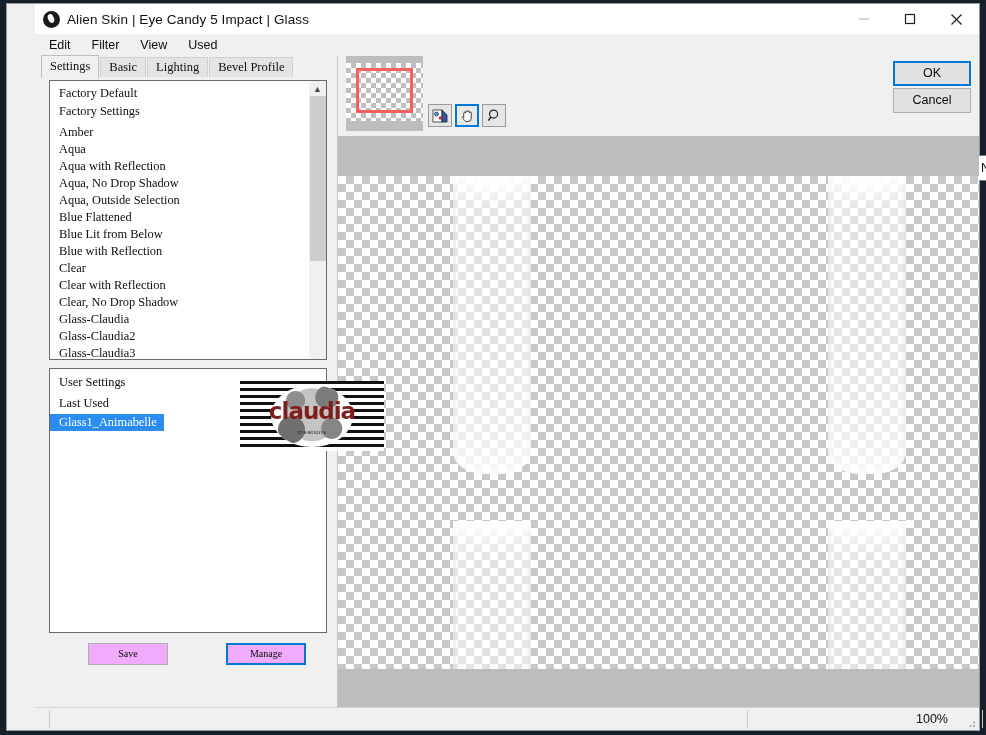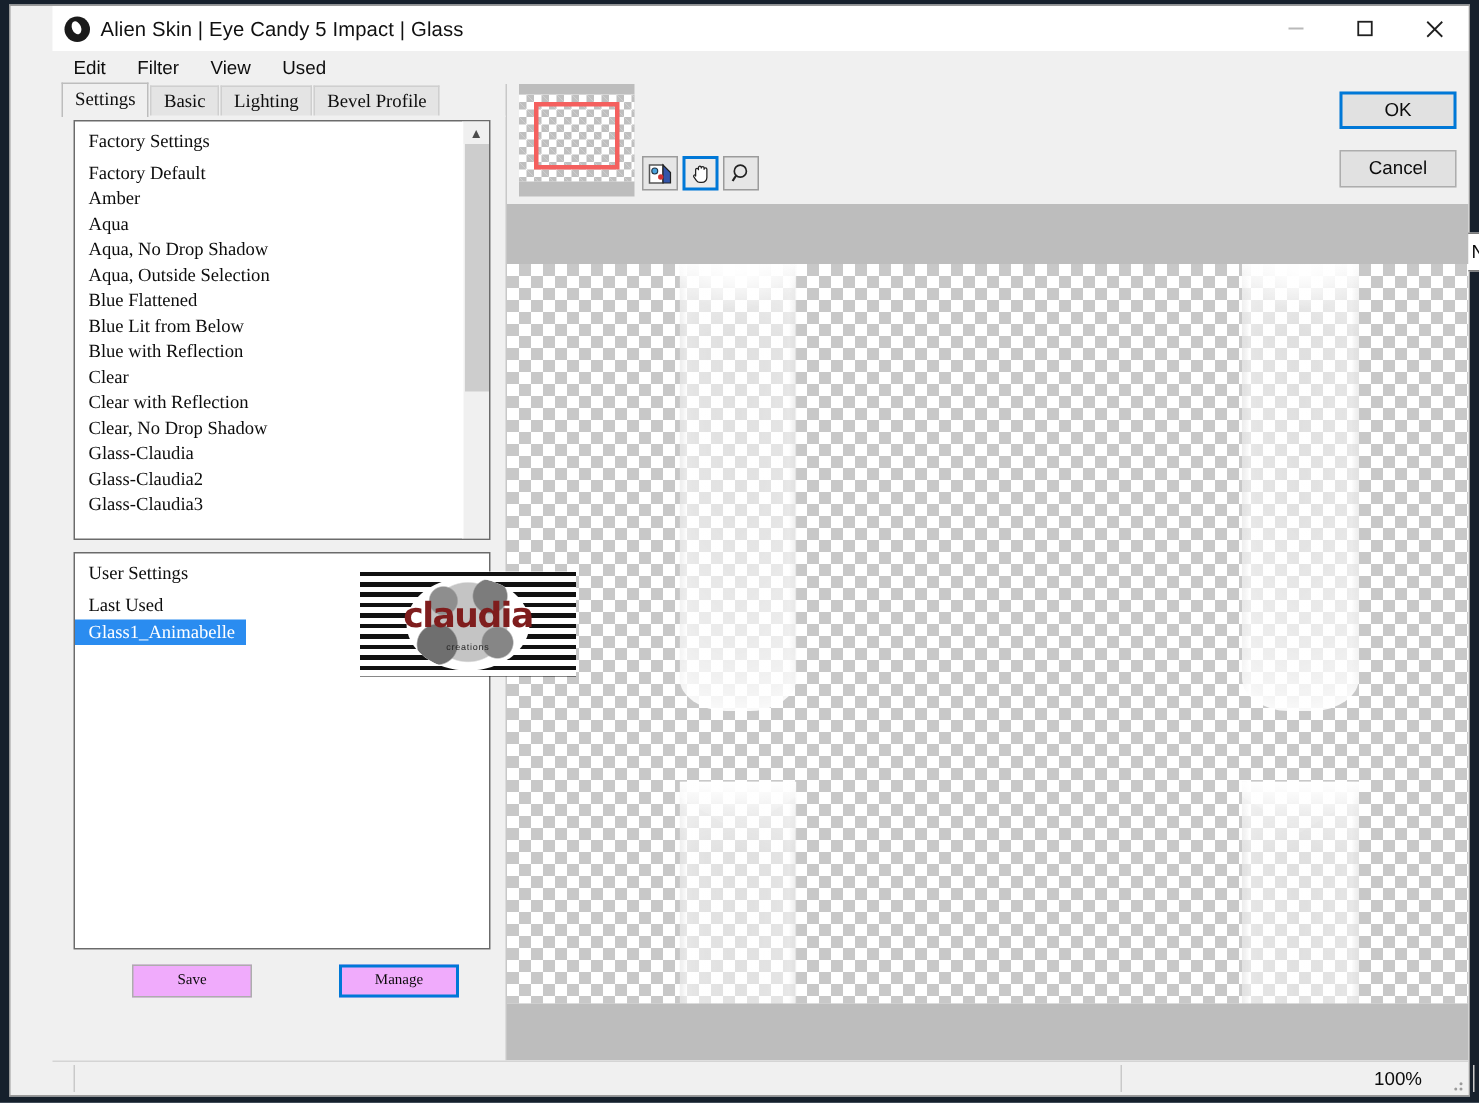--- a/index.html
+++ b/index.html
@@ -287,21 +287,21 @@
     flex: 0 0 auto;
   }
   .combo-text {
     font-size: 12.5px;
     color: #0d0d0d;
     flex: 1 1 auto;
   }
   .ok-group {
     position: absolute;
     right: 8px; top: 5px;
-    display: flex; flex-direction: column; gap: 14px;
+    display: flex; flex-direction: column; gap: 2px;
   }
   .okbtn {
     width: 78px;
     font-size: 12.5px;
     color: #0b0b0b;
     background: #e1e1e1;
     border: 1px solid #adadad;
     padding: 4px 0 5px 0;
     text-align: center;
     box-sizing: border-box;
@@ -494,24 +494,25 @@
 
         <div class="tabstrip">
           <div class="tab active">Settings</div>
           <div class="tab">Basic</div>
           <div class="tab">Lighting</div>
           <div class="tab">Bevel Profile</div>
         </div>
 
         <div class="listbox-wrap listbox-main">
           <div class="list-scroll">
+            <div class="list-item">Factory Default</div>
             <div class="list-item header">Factory Settings</div>
-            <div class="list-item">Factory Default</div>
             <div class="list-item">Amber</div>
             <div class="list-item">Aqua</div>
+            <div class="list-item">Aqua with Reflection</div>
             <div class="list-item">Aqua, No Drop Shadow</div>
             <div class="list-item">Aqua, Outside Selection</div>
             <div class="list-item">Blue Flattened</div>
             <div class="list-item">Blue Lit from Below</div>
             <div class="list-item">Blue with Reflection</div>
             <div class="list-item">Clear</div>
             <div class="list-item">Clear with Reflection</div>
             <div class="list-item">Clear, No Drop Shadow</div>
             <div class="list-item">Glass-Claudia</div>
             <div class="list-item">Glass-Claudia2</div>

